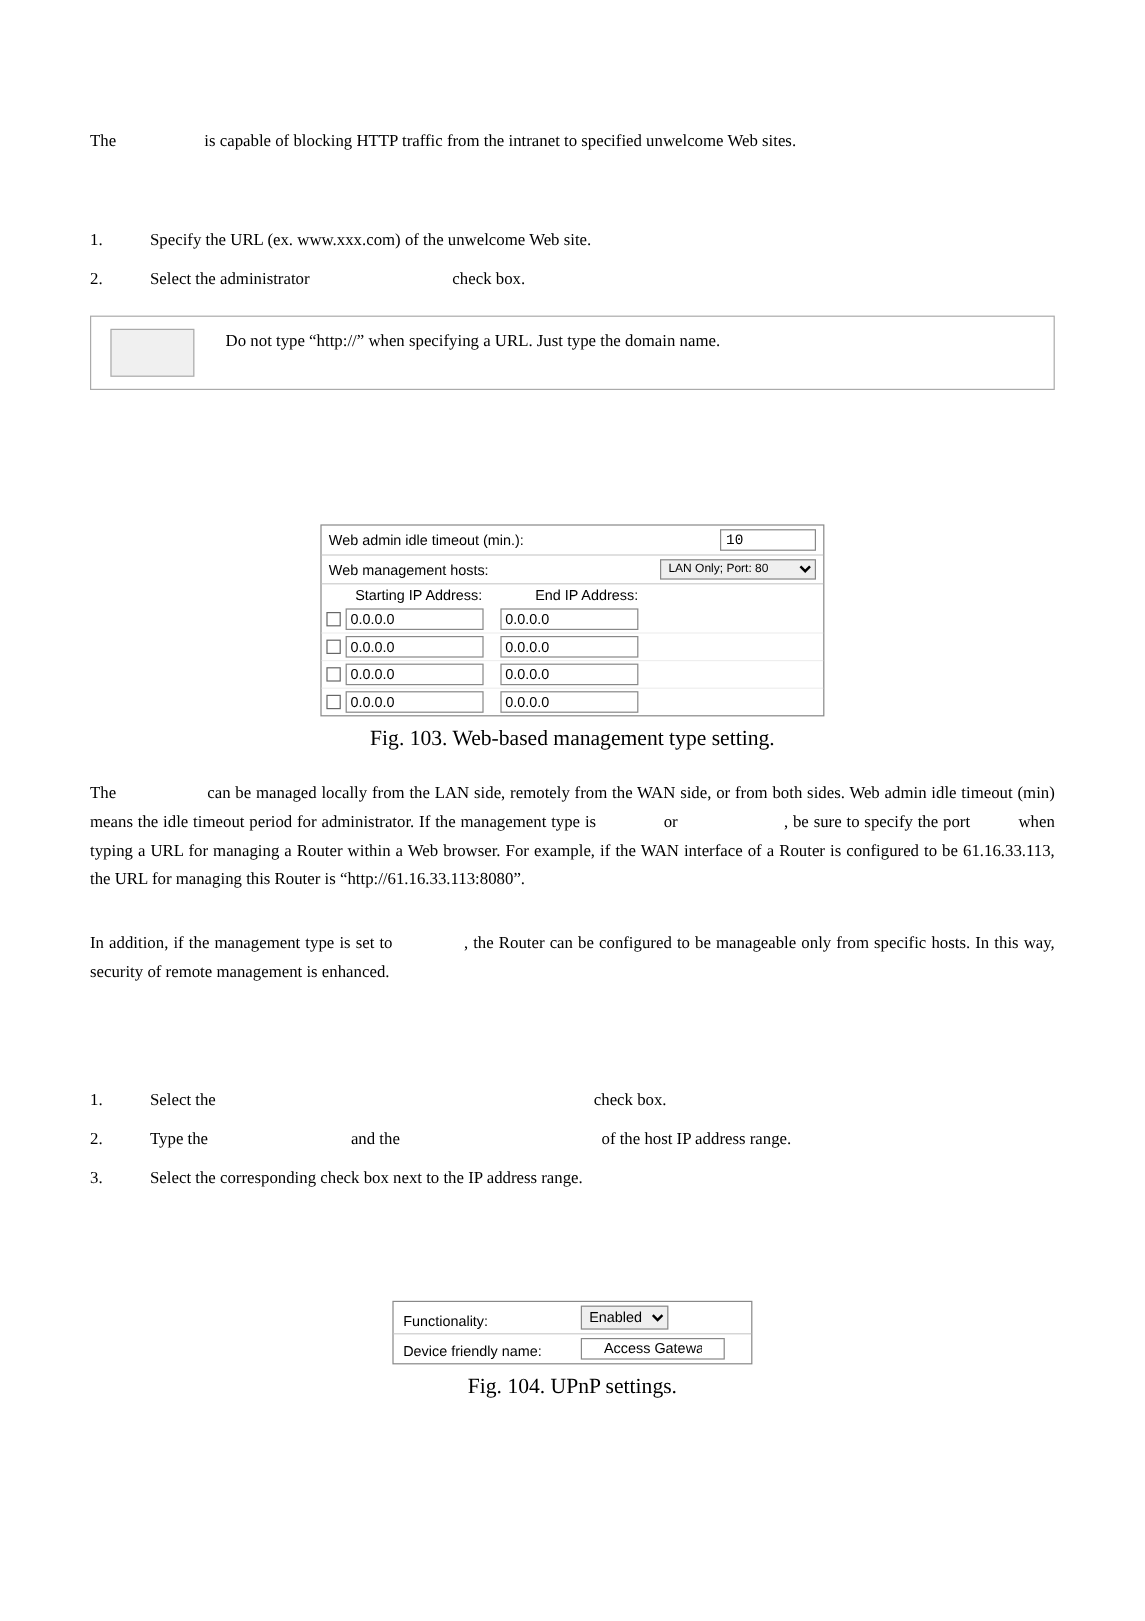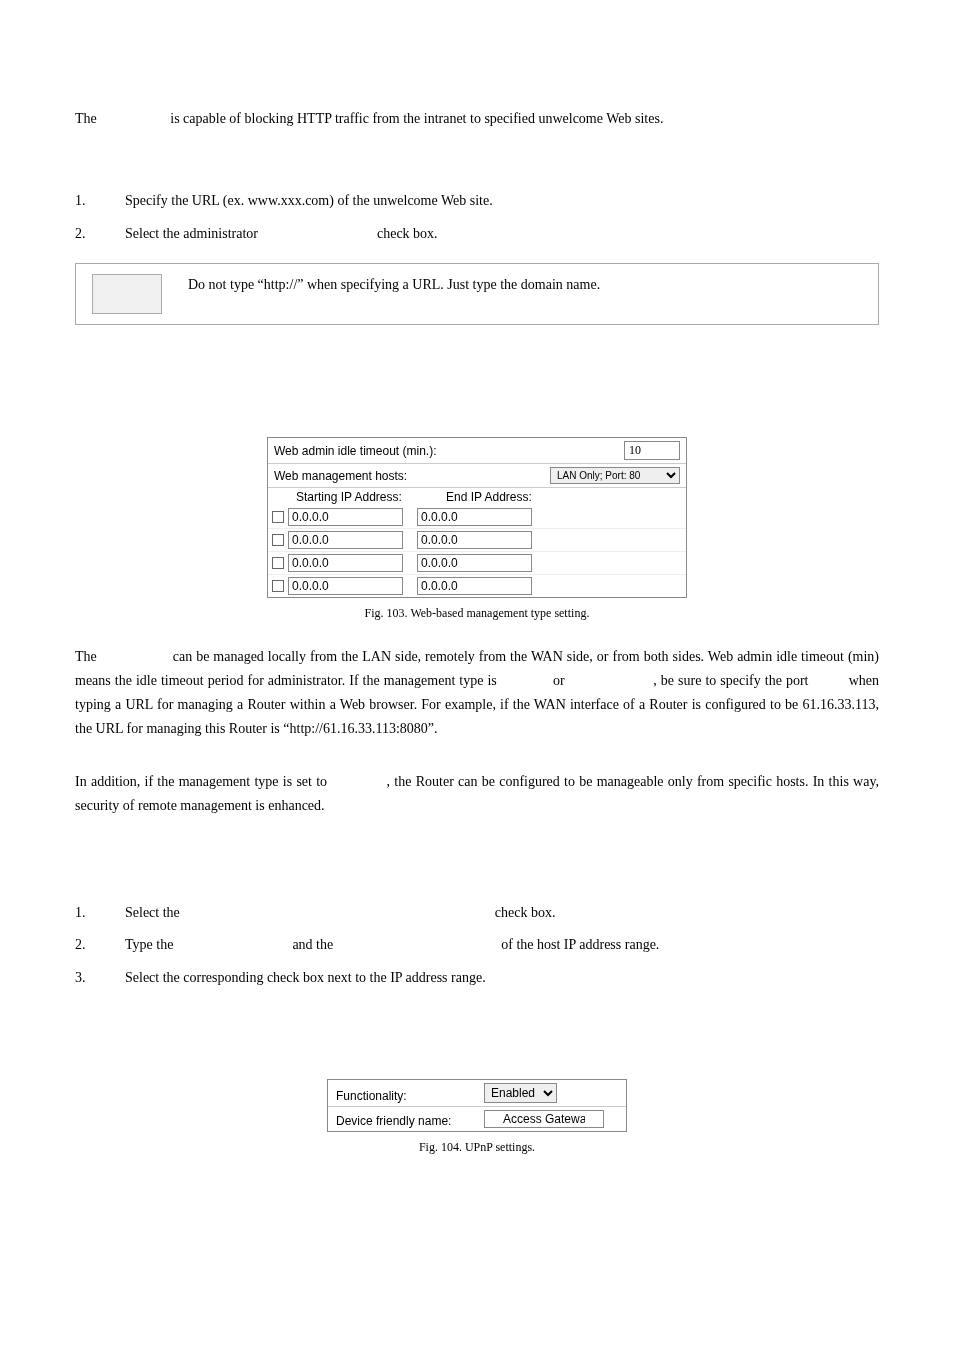--- a/index.html
+++ b/index.html
@@ -57,21 +57,21 @@
       font-size: 14px;
       line-height: 1.6;
     }
     .figure-container {
       margin: 24px auto;
       display: flex;
       flex-direction: column;
       align-items: center;
     }
     .figure-caption {
-      font-size: 12px;
+      font-size: 18px;
       text-align: center;
       margin-top: 8px;
     }
     
     .settings-table {
       border: 1px solid #888;
       width: 420px;
       font-family: Arial, sans-serif;
       font-size: 12px;
       background: #fff;
@@ -92,22 +92,22 @@
     }
     .settings-value {
       display: flex;
       align-items: center;
       gap: 4px;
     }
     .settings-input {
       border: 1px solid #888;
       padding: 1px 4px;
       font-size: 12px;
-      width: 56px;
-      font-family: Liberation Serif, serif;
+      width: 80px;
+      font-family: Liberation Mono, monospace;
     }
     .settings-select {
       border: 1px solid #888;
       padding: 1px 2px;
       font-size: 10px;
       font-family: Arial, sans-serif;
       width: 130px;
     }
     .settings-section-header {
       padding: 3px 6px;

